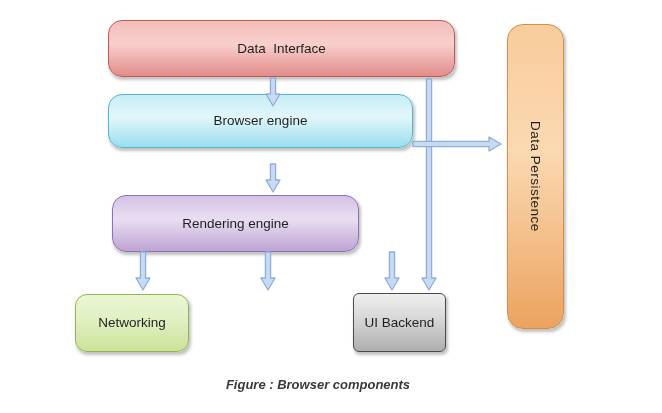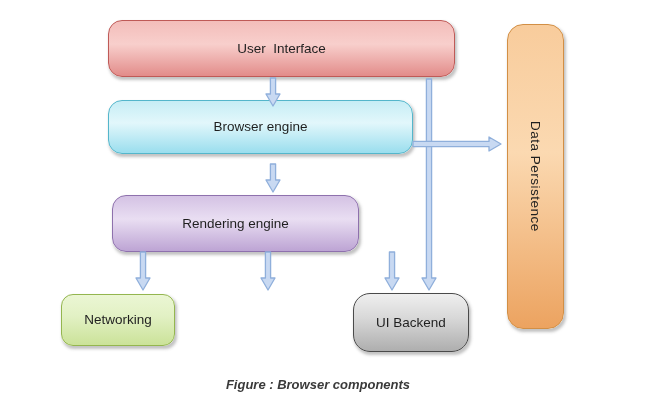--- a/index.html
+++ b/index.html
@@ -25,25 +25,25 @@
     text-align: center;
     font-size: 13.5px;
     color: #1f1f1f;
     box-shadow: 1.5px 2.5px 3px rgba(120,120,120,0.45);
   }
   .node-label {
     white-space: pre-wrap;
     line-height: 1.45;
   }
   #node-user-interface   { left:108px; top:20px;  width:347px; height:57px; border-radius:14px; }
-  #node-browser-engine   { left:108px; top:100px; width:305px; height:54px; border-radius:14px; }
+  #node-browser-engine   { left:108px; top:94px; width:305px; height:54px; border-radius:14px; }
   #node-rendering-engine { left:112px; top:195px; width:247px; height:57px; border-radius:14px; }
-  #node-networking       { left:61px;  top:294px; width:114px; height:52px; border-radius:12px; }
+  #node-networking       { left:75px;  top:294px; width:114px; height:58px; border-radius:12px; }
   #node-js-interpreter   { left:211px; top:293px; width:114px; height:59px; border-radius:12px; }
-  #node-ui-backend       { left:353px; top:293px; width:116px; height:59px; border-radius:17px; }
+  #node-ui-backend       { left:353px; top:293px; width:93px; height:59px; border-radius:6px; }
   #node-data-persistence { left:507px; top:24px;  width:57px;  height:305px; border-radius:16px; }
   #node-data-persistence .node-label {
     writing-mode: vertical-rl;
     white-space: nowrap;
     letter-spacing: 0.5px;
   }
   #arrow-layer {
     position: absolute;
     left: 0; top: 0;
     width: 662px;
@@ -61,21 +61,21 @@
     font-style: italic;
     color: #3a3a3a;
   }
 </style>
 </head>
 <body>
 
 <div id="canvas">
 
   <div class="node" id="node-user-interface" style="background: linear-gradient(rgb(243, 189, 186) 0%, rgb(248, 207, 204) 42%, rgb(226, 140, 138) 100%); border-color: rgb(191, 90, 87);">
-    <span class="node-label">User  Interface</span>
+    <span class="node-label">Data  Interface</span>
   </div>
 
   <div class="node" id="node-browser-engine" style="background: linear-gradient(rgb(198, 237, 245) 0%, rgb(226, 247, 251) 42%, rgb(154, 222, 238) 100%); border-color: rgb(84, 182, 203);">
     <span class="node-label">Browser engine</span>
   </div>
 
   <div class="node" id="node-rendering-engine" style="background: linear-gradient(rgb(212, 194, 228) 0%, rgb(233, 222, 242) 42%, rgb(189, 164, 212) 100%); border-color: rgb(142, 113, 173);">
     <span class="node-label">Rendering engine</span>
   </div>
 

